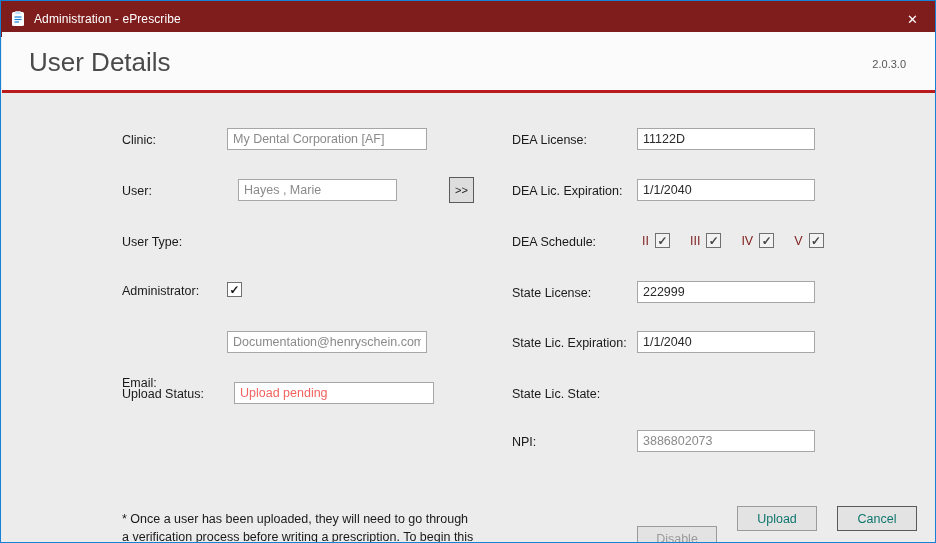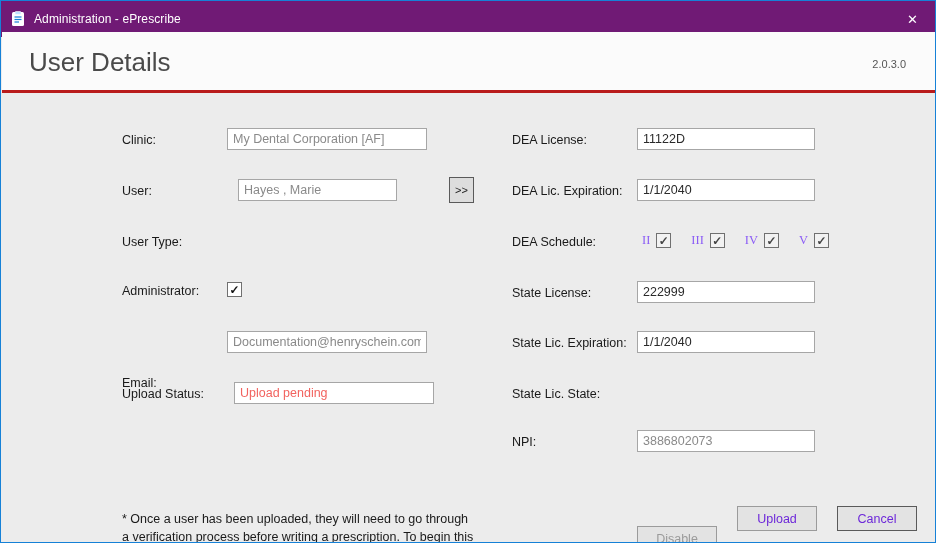--- a/index.html
+++ b/index.html
@@ -14,21 +14,21 @@
     height: 543px;
     border: 1px solid #1681d7;
     background: #ececec;
     overflow: hidden;
   }
   
   .titlebar {
     position: absolute;
     left: 0; top: 0; right: 0;
     height: 36px;
-    background: #701a75;
+    background: #7f1d1d;
     display: flex;
     align-items: center;
     color: #ffffff;
   }
   .titlebar .app-icon {
     width: 16px; height: 16px;
     margin: 0 8px 0 9px;
     display: inline-flex;
   }
   .titlebar .title-text {
@@ -136,38 +136,38 @@
     line-height: 1;
     cursor: pointer;
   }
   .checkbox.dim { background: #f2f2f2; color: #444; }
   .sched-row {
     position: absolute;
     display: flex;
     align-items: center;
     gap: 6px;
   }
-  .sched-row .sched-label { font-size: 12.5px; color: #8b5cf6; margin-left: 14px; font-family: Liberation Serif, serif; }
+  .sched-row .sched-label { font-size: 12.5px; color: #7f1d1d; margin-left: 14px; }
   .sched-row .sched-label:first-child { margin-left: 0; }
   .note {
     position: absolute;
     left: 120px; top: 417px;
     width: 356px;
     font-size: 12.5px;
     line-height: 17.5px;
     color: #1a1a1a;
   }
   .btn {
     position: absolute;
     width: 80px; height: 25px;
     background: #e3e3e3;
     border: 1px solid #9b9b9b;
     font-family: "Liberation Sans", sans-serif;
     font-size: 12.5px;
-    color: #6d28d9;
+    color: #0f766e;
     display: flex;
     align-items: center;
     justify-content: center;
     cursor: pointer;
   }
   .btn.disabled { color: #9a9a9a; cursor: default; }
   .btn.emph { border-color: #5a5a5a; }
 </style>
 </head>
 <body>

